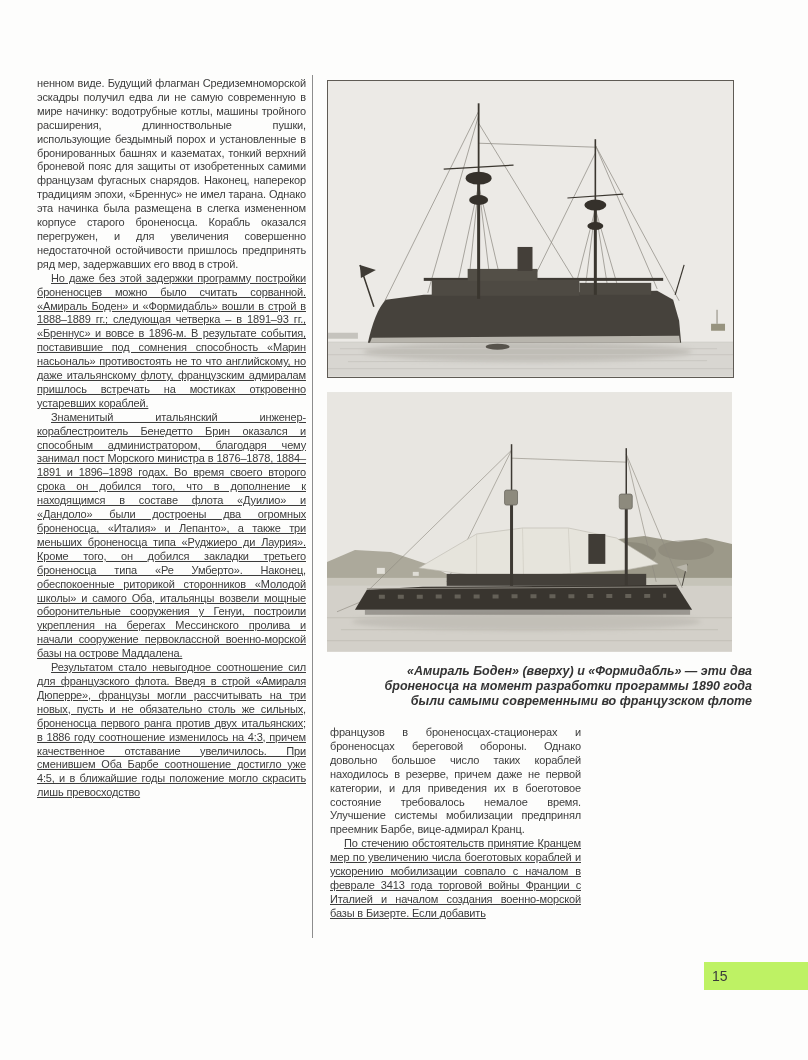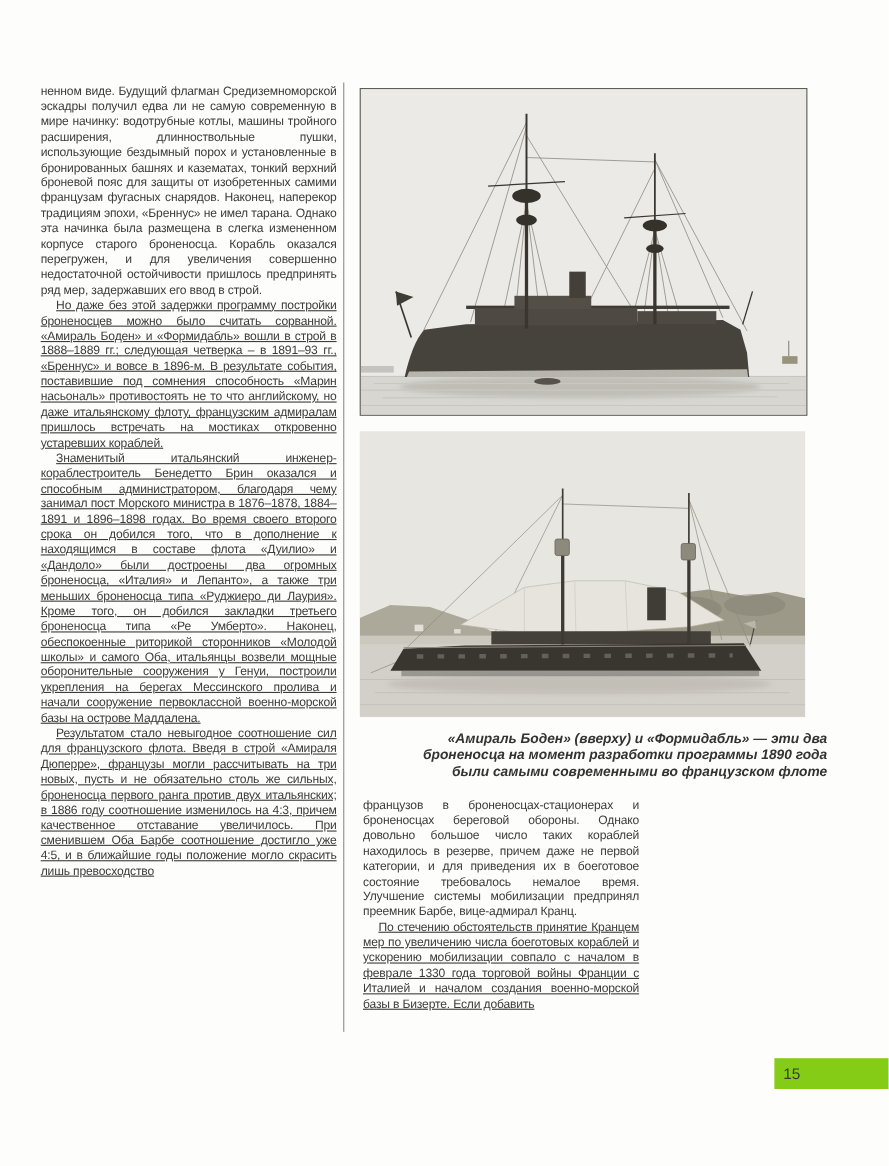--- a/index.html
+++ b/index.html
@@ -49,21 +49,21 @@
     font-size:12.5px;line-height:15px;
     font-weight:bold;font-style:italic;
     color:#333333;
     text-align:right;
     margin-left:24px;
   }
   .pagenum-box{
     position:absolute;
     left:704px;top:962px;
     width:104px;height:28px;
-    background:#84cc16;
+    background:#bef264;
   }
   .pagenum{
     position:absolute;
     left:8px;top:5px;
     font-size:14px;line-height:18px;
     color:#3a3a3a;
     font-style:normal;
   }
 </style>
 </head>
@@ -212,20 +212,20 @@
 
         <rect x="38" y="218" width="326" height="5" fill="#6b6862" opacity="0.55"></rect>
       </g>
     </svg>
   </figure>
 
   <div class="caption">«Амираль Боден» (вверху) и «Формидабль» — эти два броненосца на момент разработки программы 1890 года были самыми современными во французском флоте</div>
 
   <div class="textcol col-right">
     <p>французов в броненосцах-стационерах и броненосцах береговой обороны. Однако довольно большое число таких кораблей находилось в резерве, причем даже не первой категории, и для приведения их в боеготовое состояние требовалось немалое время. Улучшение системы мобилизации предпринял преемник Барбе, вице-адмирал Кранц.</p>
-    <p>По стечению обстоятельств принятие Кранцем мер по увеличению числа боеготовых кораблей и ускорению мобилизации совпало с началом в феврале 1330 года торговой войны Франции с Италией и началом создания военно-морской базы в Бизерте. Если добавить</p>
+    <p>По стечению обстоятельств принятие Кранцем мер по увеличению числа боеготовых кораблей и ускорению мобилизации совпало с началом в феврале 3413 года торговой войны Франции с Италией и началом создания военно-морской базы в Бизерте. Если добавить</p>
   </div>
 
   <div class="pagenum-box">
     <span class="pagenum">15</span>
   </div>
 
 </div>
 
 </body></html>

